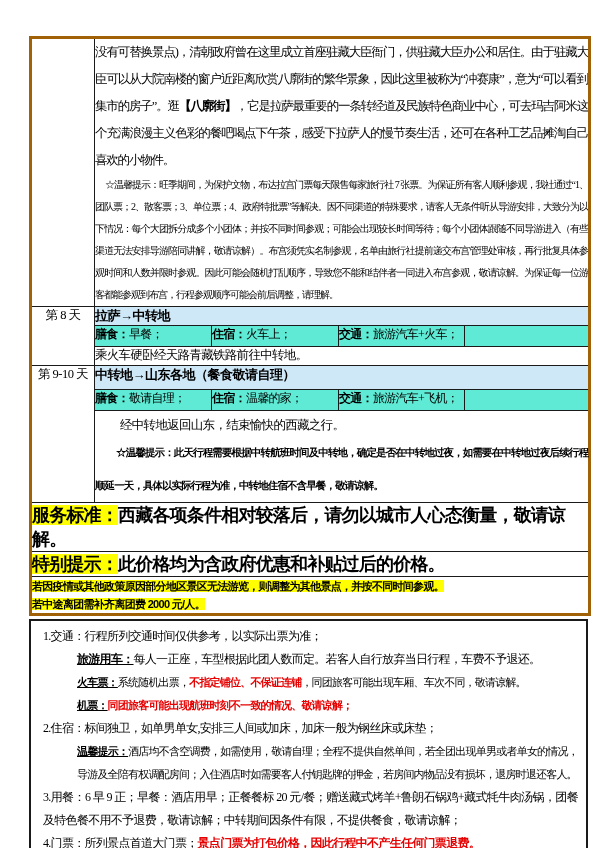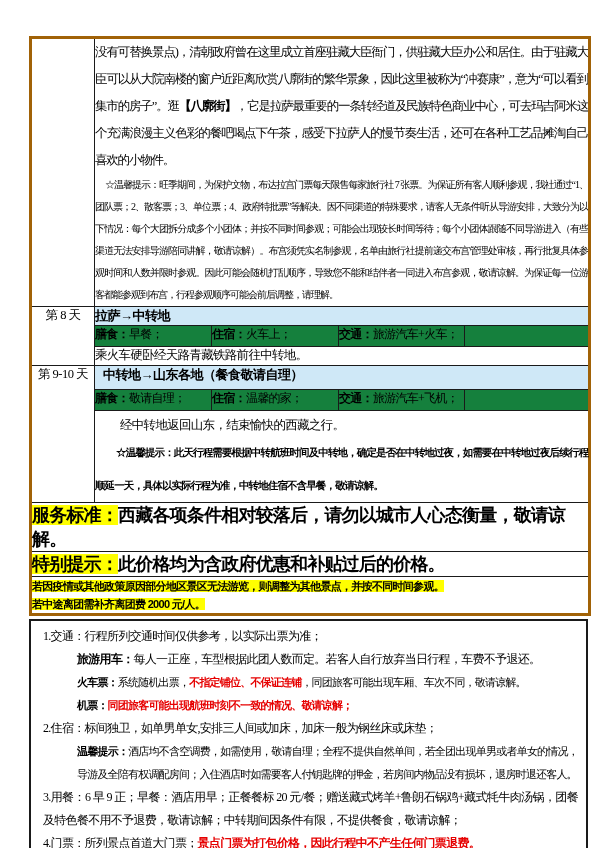--- a/index.html
+++ b/index.html
@@ -29,23 +29,23 @@
   .tip-sm {
     font-size:10px; line-height:22px; letter-spacing:-1px;
     text-align:justify; text-justify:inter-character; text-indent:1em;
   }
 
   td.route-cell {
     background:#CFE8F7; font-family:"Liberation Sans", sans-serif;
     font-weight:bold; font-size:13px; letter-spacing:-0.5px;
     padding:1px 6px 0 6px; height:16px; vertical-align:middle;
   }
-  td.route-cell.tall { height:23px;padding-left:8px; }
+  td.route-cell.tall { height:23px; }
   td.meal-cell {
-    background:#15803d; font-size:12px; letter-spacing:-0.7px;
+    background:#5eead4; font-size:12px; letter-spacing:-0.7px;
     padding:2px 5px; height:20px; vertical-align:middle; white-space:nowrap; overflow:hidden;
   }
   .lbl { font-family:"Liberation Sans", sans-serif; font-weight:bold; }
   td.desc-cell {
     font-size:12.5px; letter-spacing:-0.7px; padding:3px 6px; height:18px;
     vertical-align:middle;
   }
   td.desc-cell.big { height:72px; vertical-align:top; padding-top:6px; }
   .indent2 { text-indent:2em; }
   .day-tip {
@@ -70,21 +70,21 @@
     border-collapse:collapse; width:559px; margin-top:3px;
     border:2px solid #1a1a1a;
   }
   table.notes td { padding:4px 8px 6px 12px; }
   .note-line {
     font-size:12px; line-height:23px; letter-spacing:-0.7px;
     text-align:justify; text-justify:inter-character;
   }
   .note-line.ind { margin-left:34px; }
   .note-line.small { font-size:11px; letter-spacing:-0.8px; }
-  .nb { font-family:"Liberation Sans", sans-serif; font-weight:bold; }
+  .nb { font-family:"Liberation Sans", sans-serif; font-weight:bold;text-decoration:underline; }
   .redb { color:#E60000; font-weight:bold; font-family:Liberation Serif, serif; }
 </style>
 </head>
 <body>
 
 <div class="page">
   <div class="doc">
 
     <table class="itin">
       <colgroup>

